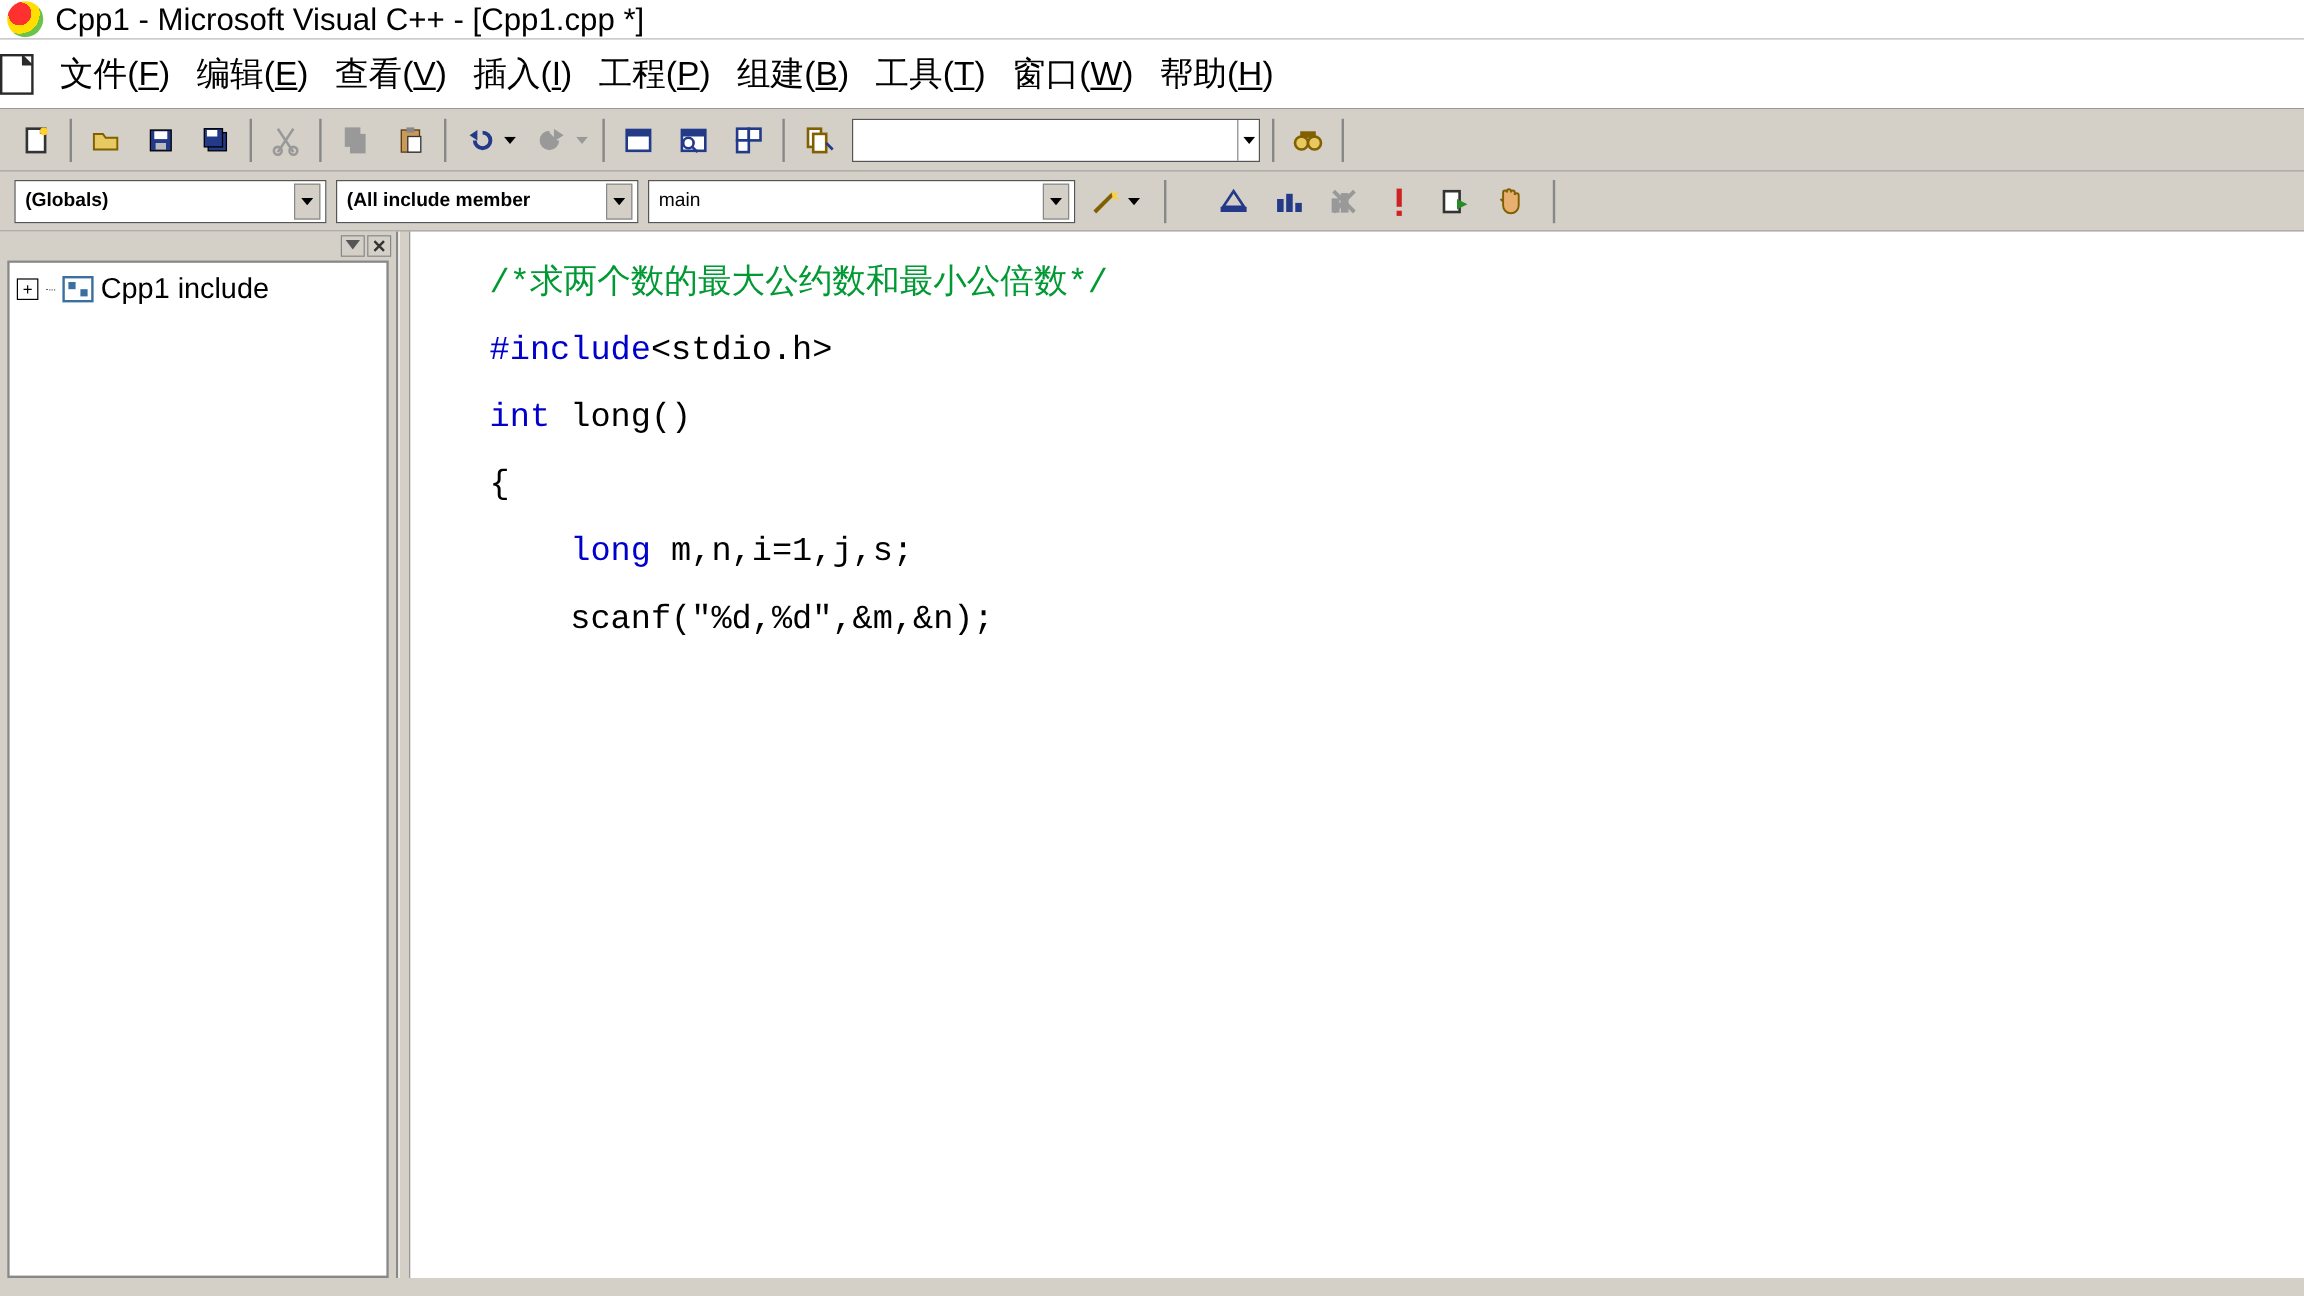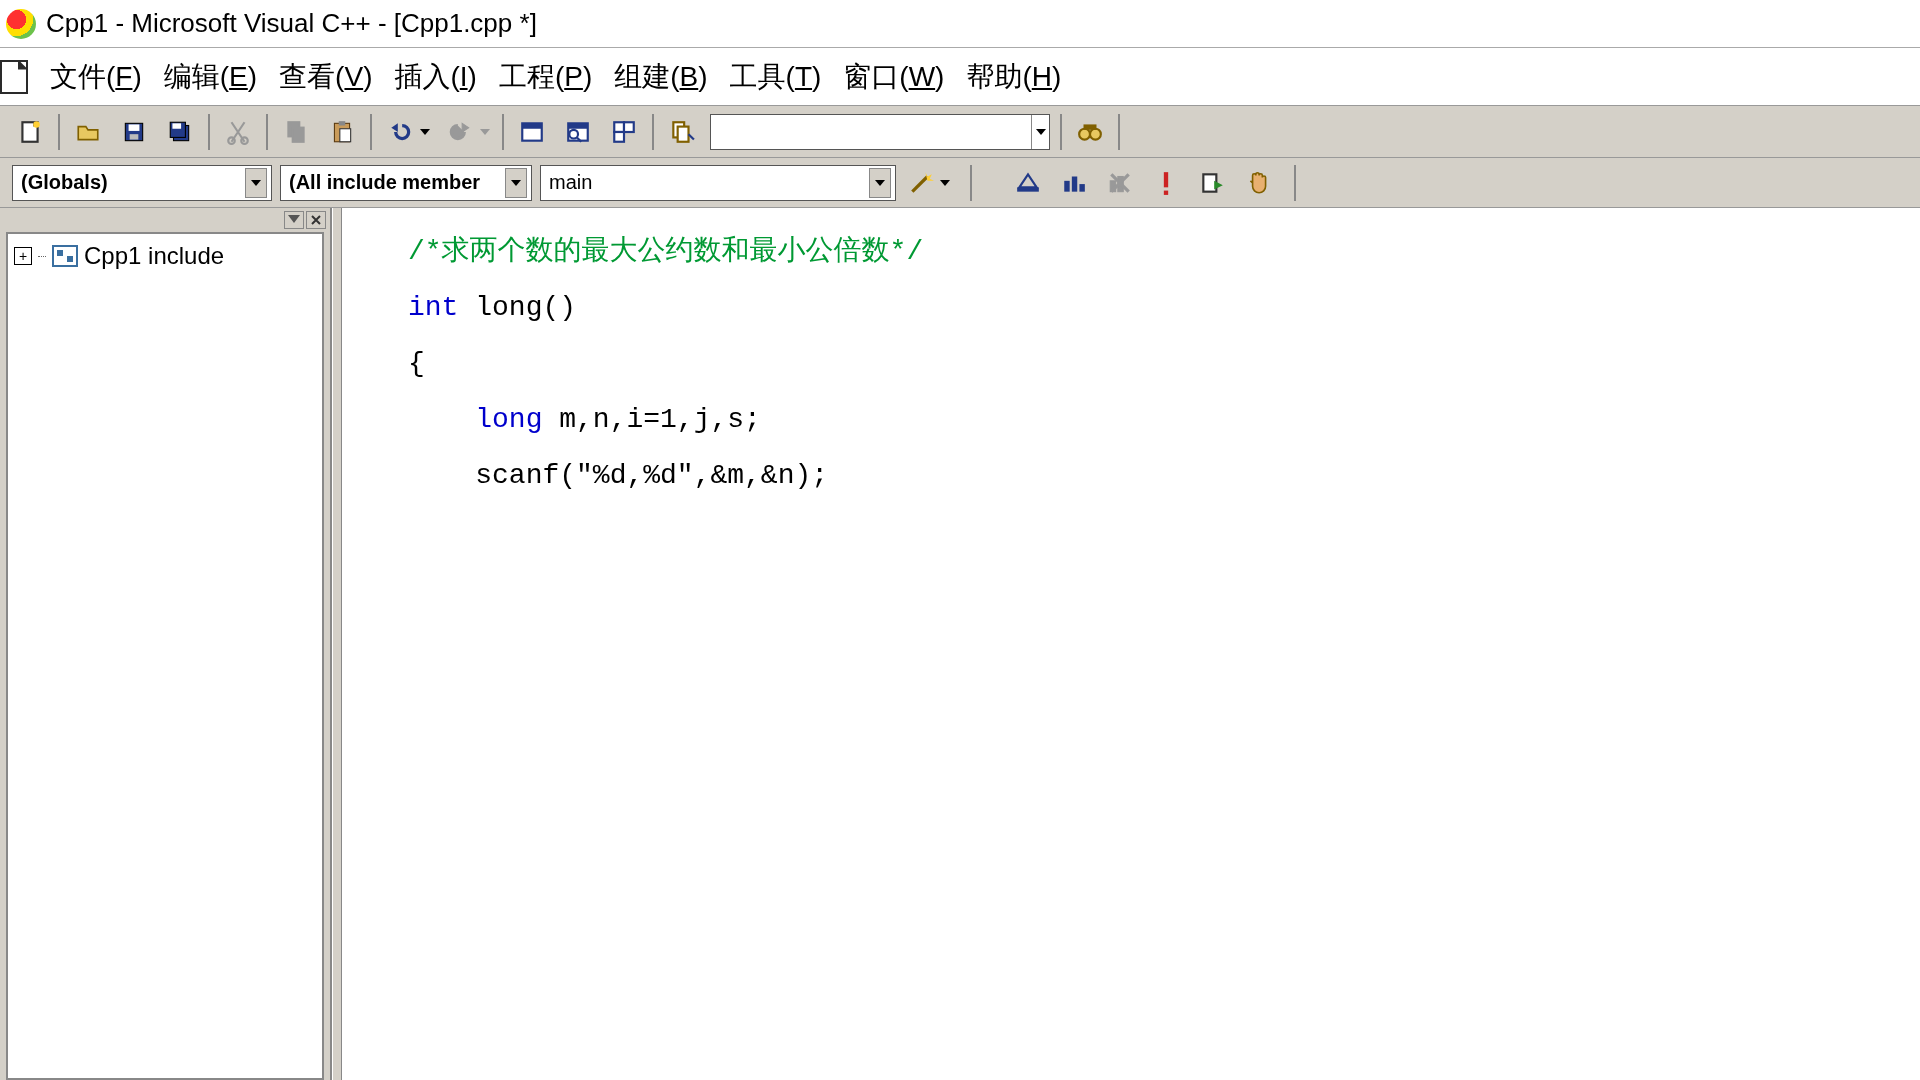--- a/index.html
+++ b/index.html
@@ -5,21 +5,21 @@
 * { box-sizing: border-box; margin: 0; padding: 0; }
 body {
   font-family: "Microsoft YaHei", "SimSun", Tahoma, sans-serif;
   background: #d4d0c8;
   width: 1920px;
   height: 1080px;
   overflow: hidden;
 }
 .titlebar {
   background: #ffffff;
-  height: 48px;
+  height: 33px;
   display: flex;
   align-items: center;
   padding: 0 6px;
   border-bottom: 1px solid #aaa;
 }
 .titlebar .app-icon {
   width: 30px; height: 30px; margin-right: 10px;
   border-radius: 50%;
   background: radial-gradient(circle at 35% 35%, #ff3030 0 35%, #ffde00 35% 60%, #6cc24a 60% 80%, #2a6fb5 80% 100%);
 }
@@ -81,21 +81,21 @@
   align-items: center;
   padding-left: 12px;
   border-bottom: 1px solid #999;
   gap: 8px;
 }
 .combo {
   height: 36px; background: #fff; border: 1px solid #555;
   display: flex; align-items: center; justify-content: space-between;
   padding: 0 4px 0 8px;
 }
-.combo .txt { font-size: 20px; font-weight: bold; color:#000; white-space:nowrap; overflow:hidden; }
+.combo .txt { font-size: 16px; font-weight: bold; color:#000; white-space:nowrap; overflow:hidden; }
 .combo .car { width: 22px; height: 30px; background:#d4d0c8; border:1px solid #888; display:flex; align-items:center; justify-content:center;}
 .wand-btn { width:34px; height:34px; border:1px solid transparent; display:flex; align-items:center; justify-content:center; }
 .right-btn-group { display:flex; align-items:center; gap:10px; margin-left:20px;}
 .icon-svg { width: 26px; height: 26px; }
 .disabled .icon-svg path, .disabled .icon-svg polyline, .disabled .icon-svg line, .disabled .icon-svg rect { stroke: #999; fill:#999; }
 .main-area {
   display: flex;
   height: calc(1080px - 48px - 58px - 52px - 50px);
 }
 .workspace-panel {
@@ -405,18 +405,19 @@
         <div class="class-icon"></div>
         <span>Cpp1 include</span>
       </div>
     </div>
   </div>
 
   <div class="splitter"></div>
 
   <div class="editor">
 <div class="code-line"><span class="c-comment">/*求两个数的最大公约数和最小公倍数*/</span></div>
+<div class="code-line"><span class="c-keyword">#include</span><span>&lt;stdio.h&gt;</span></div>
 <div class="code-line"><span class="c-keyword">int</span><span> long()</span></div>
 <div class="code-line"><span>{</span></div>
 <div class="code-line">    <span class="c-keyword">long</span><span> m,n,i=1,j,s;</span></div>
 <div class="code-line">    <span>scanf("%d,%d",&amp;m,&amp;n);</span></div>
   </div>
 </div>
 
 </body></html>

